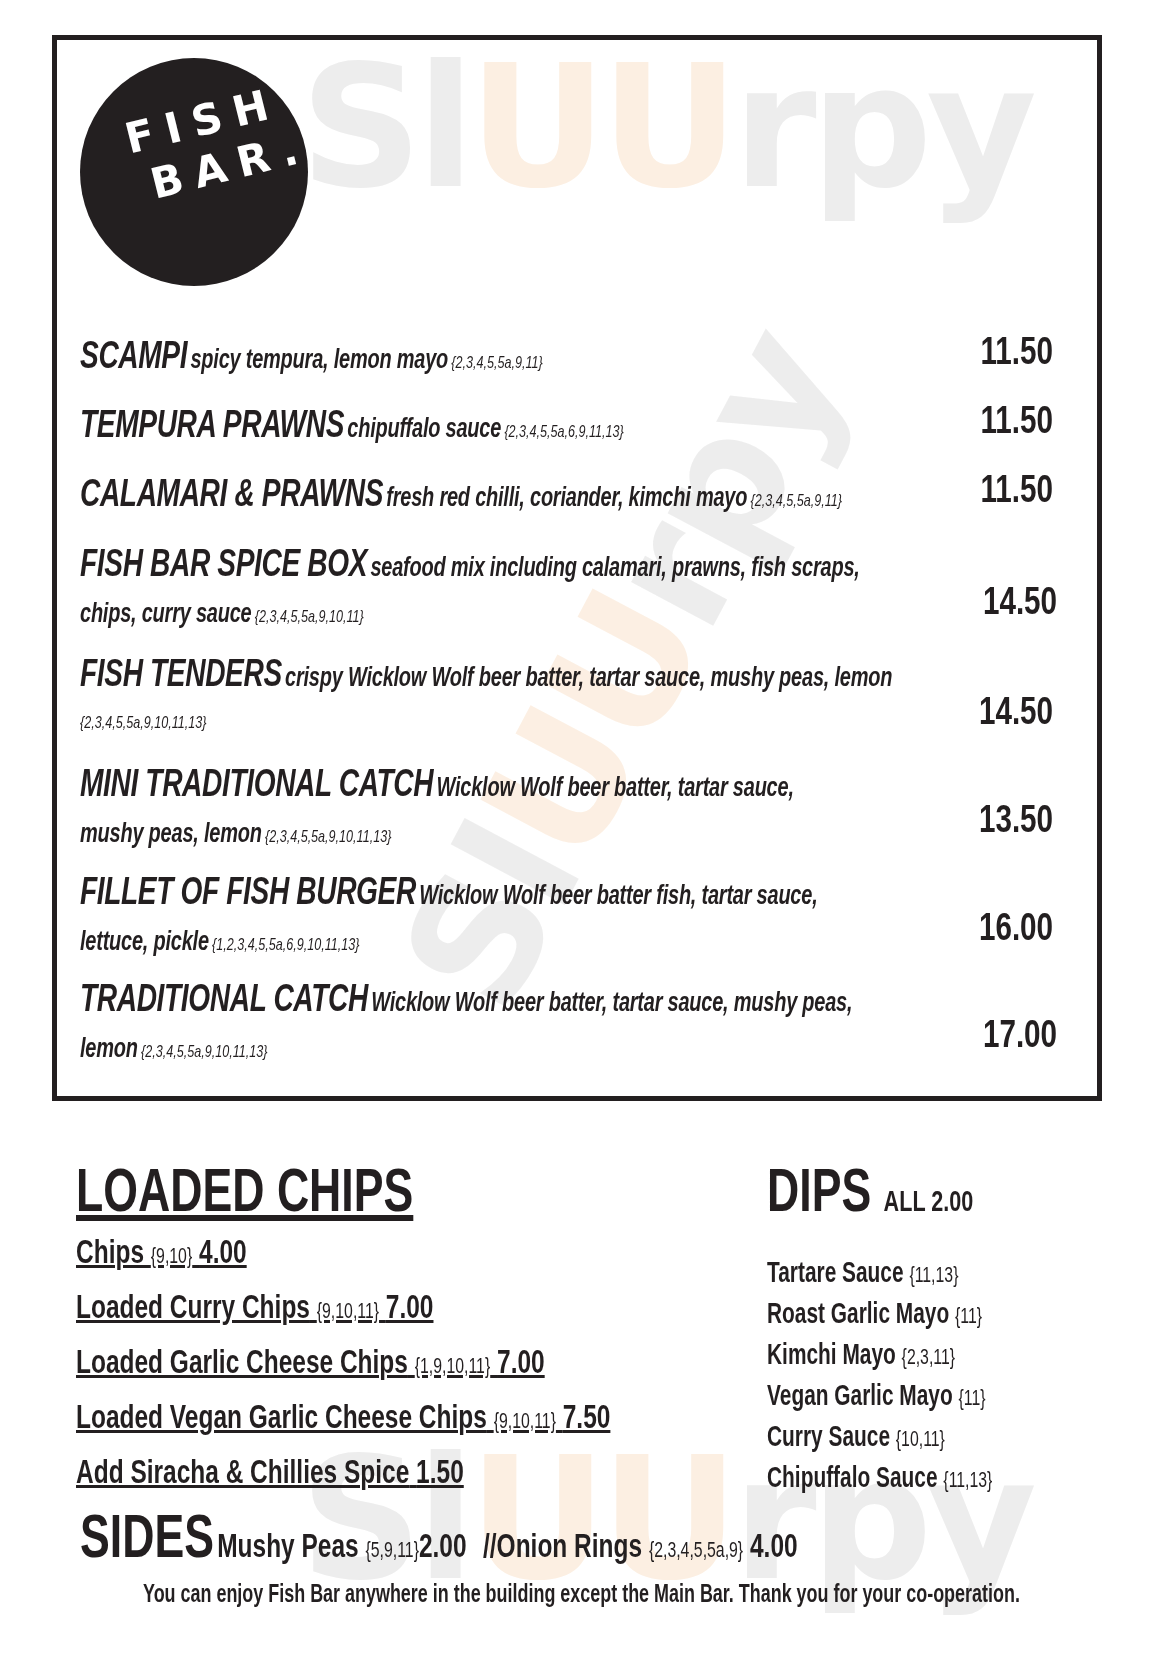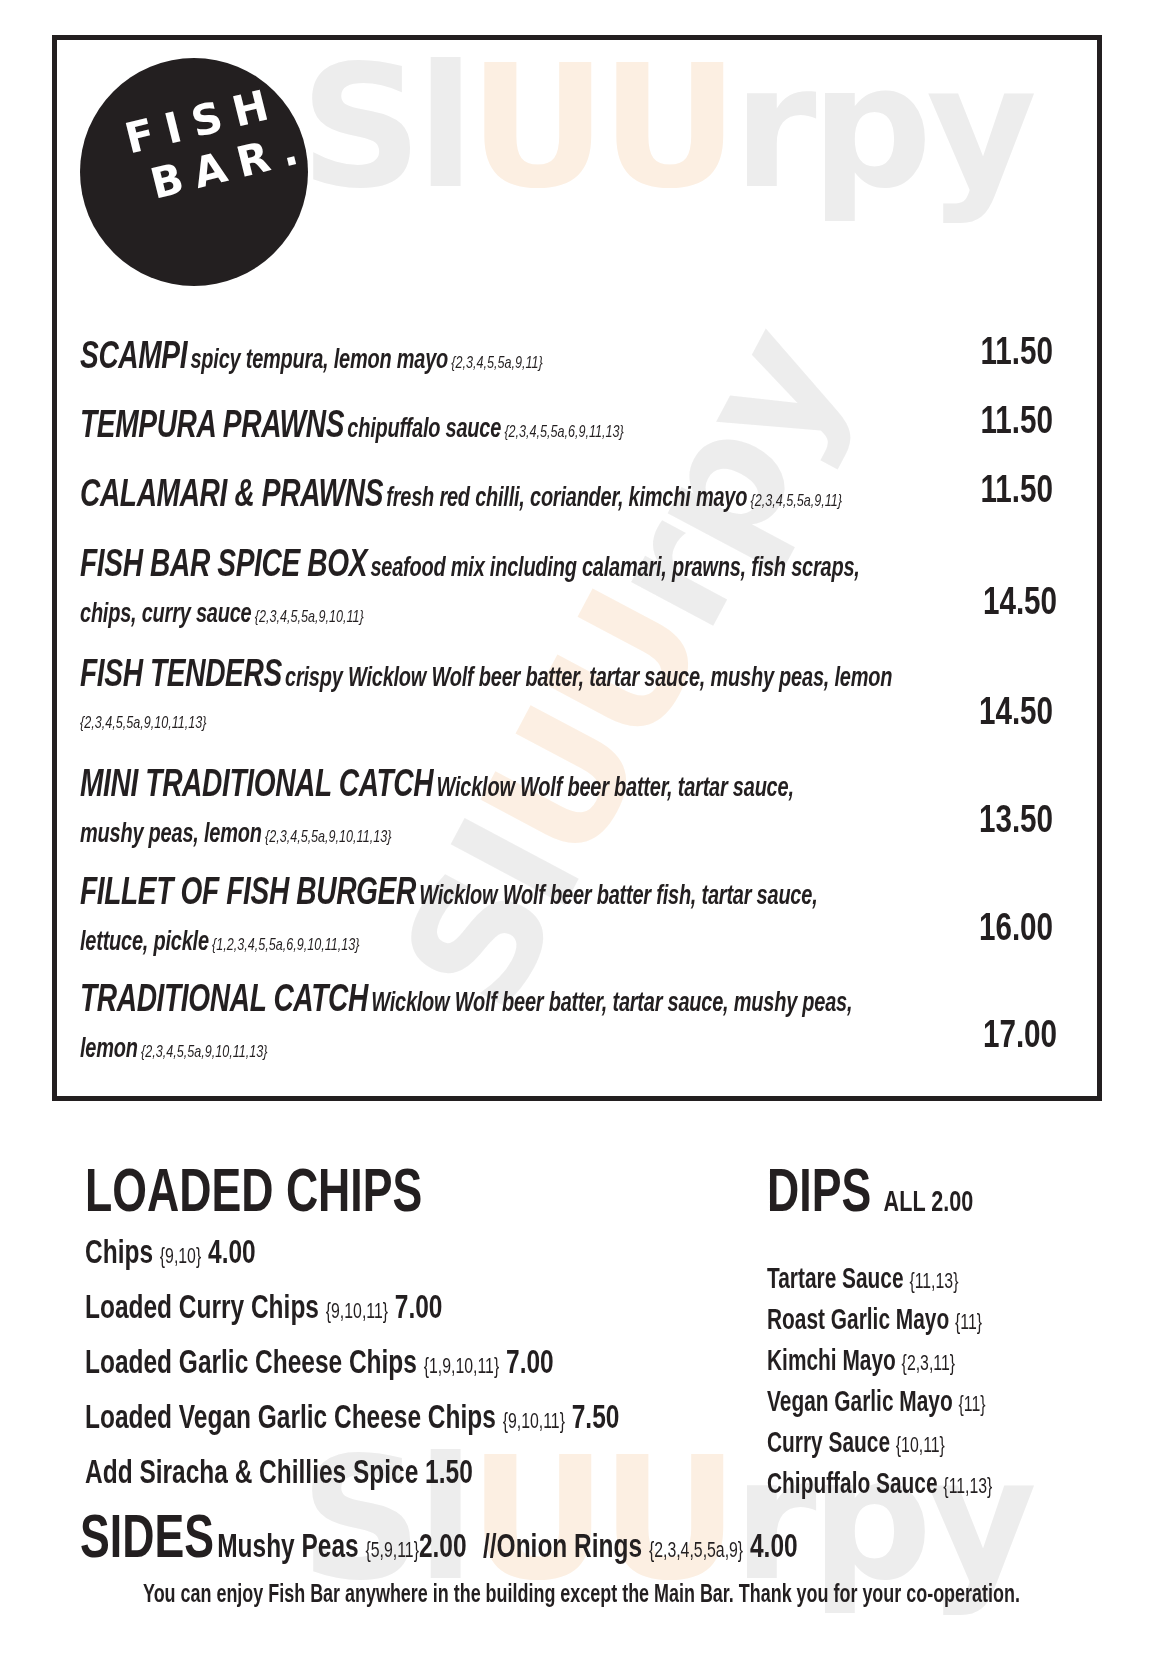--- a/index.html
+++ b/index.html
@@ -103,21 +103,21 @@
       font-size: 62px;
       line-height: 64px;
       white-space: nowrap;
       transform: scaleX(0.72);
       transform-origin: left center;
     }
     .section {
       position: absolute;
       z-index: 2;
     }
-    .chips { left: 85px; top: 1158px; }
+    .chips { left: 76px; top: 1158px; text-decoration: underline; }
     .chip-row {
       font-weight: bold;
       font-size: 34px;
       line-height: 50px;
       white-space: nowrap;
       transform: scaleX(0.72);
       transform-origin: left center;
     }
     .chip-row .allergens { font-size: 22px; }
     .dips { left: 767px; top: 1158px; }
@@ -127,21 +127,21 @@
     }
     .dip-row {
       font-weight: bold;
       font-size: 29px;
       line-height: 39px;
       white-space: nowrap;
       transform: scaleX(0.72);
       transform-origin: left center;
     }
     .dip-row .allergens { font-size: 22px; }
-    .dip-list { margin-top: 26px; }
+    .dip-list { margin-top: 20px; }
 
     .sides {
       left: 80px; top: 1500px;
       white-space: nowrap;
       transform: scaleX(0.72);
       transform-origin: left center;
     }
     .sides-title {
       font-weight: bold;
       font-size: 62px;

